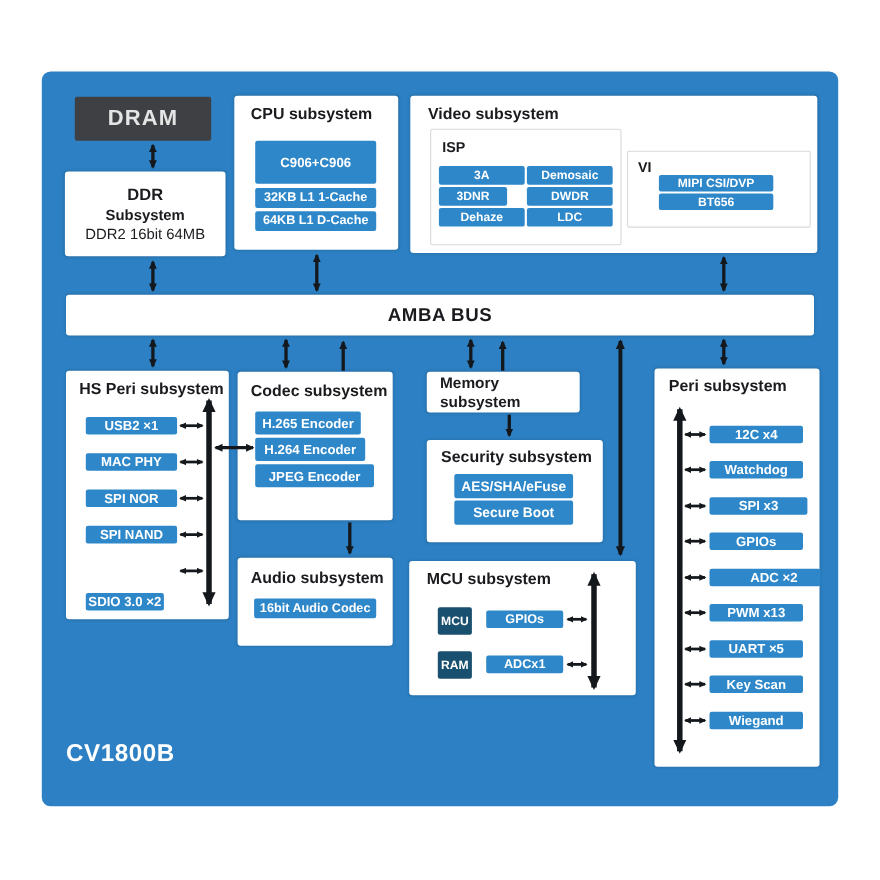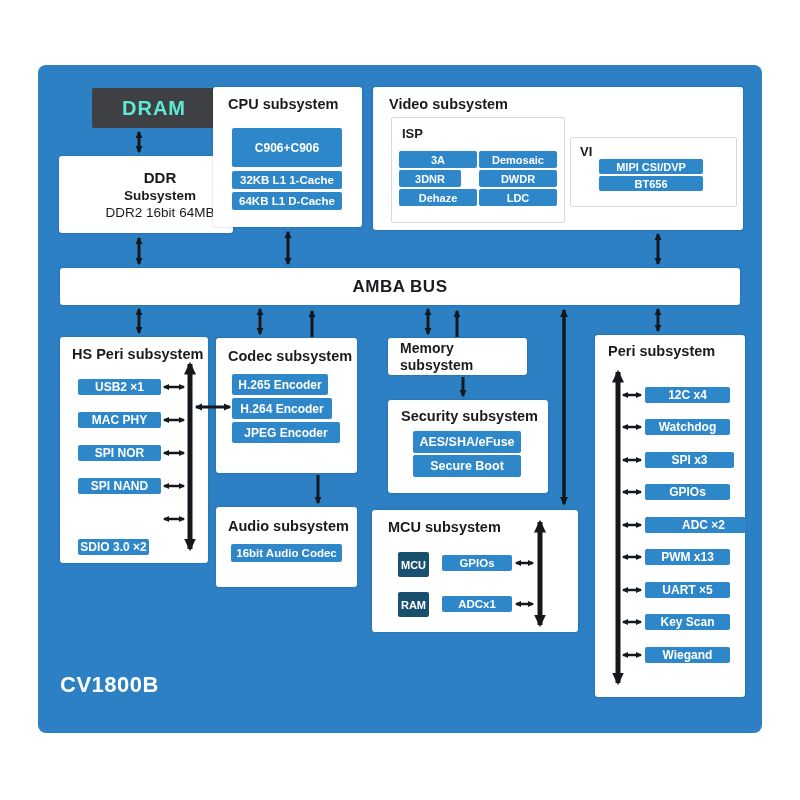--- a/index.html
+++ b/index.html
@@ -12,39 +12,39 @@
   }
   html,body{margin:0;padding:0;}
   body{font-family:"Liberation Sans",sans-serif;background:#ffffff;}
   .page{position:relative;width:800px;height:800px;background:#ffffff;overflow:hidden;}
   .panel{position:absolute;left:38px;top:65px;width:724px;height:668px;background:var(--panel_blue);border-radius:8px;}
   .box{position:absolute;background:#ffffff;border-radius:3px;box-shadow:0 0 3px rgba(0,0,0,.18);}
   .title{position:absolute;font-weight:700;color:var(--title_ink);font-size:14.5px;white-space:nowrap;}
   .bar{position:absolute;background:var(--bar_blue);color:#ffffff;display:flex;align-items:center;justify-content:center;font-size:12px;font-weight:600;border-radius:2px;white-space:nowrap;}
   .darksq{position:absolute;background:var(--dark_navy);color:#ffffff;display:flex;align-items:center;justify-content:center;font-size:11px;font-weight:700;border-radius:2px;}
   .subbox{position:absolute;background:#ffffff;border:1px solid #d9d9d9;border-radius:2px;}
-  .dram{position:absolute;background:var(--dram_gray);color:#5eead4;display:flex;align-items:center;justify-content:center;font-size:20px;font-weight:700;letter-spacing:1px;border-radius:2px;margin-left:24px;}
+  .dram{position:absolute;background:var(--dram_gray);color:#e5e5e5;display:flex;align-items:center;justify-content:center;font-size:20px;font-weight:700;letter-spacing:1px;border-radius:2px;}
   .ddrbox{display:flex;flex-direction:column;align-items:center;justify-content:center;gap:2px;color:var(--title_ink);text-align:center;}
   .ddr-l1{font-size:15px;font-weight:700;}
   .ddr-l2{font-size:13.5px;font-weight:700;}
   .ddr-l3{font-size:13.5px;font-weight:400;}
   .amba{position:absolute;background:#ffffff;display:flex;align-items:center;justify-content:center;font-size:17px;font-weight:700;color:var(--title_ink);letter-spacing:.5px;border-radius:3px;box-shadow:0 0 3px rgba(0,0,0,.18);}
   .chip{position:absolute;color:#ffffff;font-size:22px;font-weight:600;letter-spacing:.5px;}
   .arrows{position:absolute;left:0;top:0;width:800px;height:800px;pointer-events:none;}
   .arrows line{stroke:var(--arrow_black);}
 </style>
 </head>
 <body>
 
 <div class="page">
   <div class="panel"></div>
 
   <div class="dram" style="left:68px;top:88px;width:124px;height:40px;">DRAM</div>
 
-  <div class="box ddrbox" style="left:59px;top:156px;width:146px;height:77px;padding-left:28px;">
+  <div class="box ddrbox" style="left:59px;top:156px;width:146px;height:77px;">
     <div class="ddr-l1">DDR</div>
     <div class="ddr-l2">Subsystem</div>
     <div class="ddr-l3">DDR2 16bit 64MB</div>
   </div>
 
   <div class="box" style="left:213px;top:87px;width:149px;height:140px;"></div>
   <div class="title" style="left:228px;top:96px;">CPU subsystem</div>
   <div class="bar" style="left:232px;top:128px;width:110px;height:39px;font-size:12px;">C906+C906</div>
   <div class="bar" style="left:232px;top:171px;width:110px;height:18px;font-size:11.5px;">32KB L1 1-Cache</div>
   <div class="bar" style="left:232px;top:192px;width:110px;height:18px;font-size:11.5px;">64KB L1 D-Cache</div>

